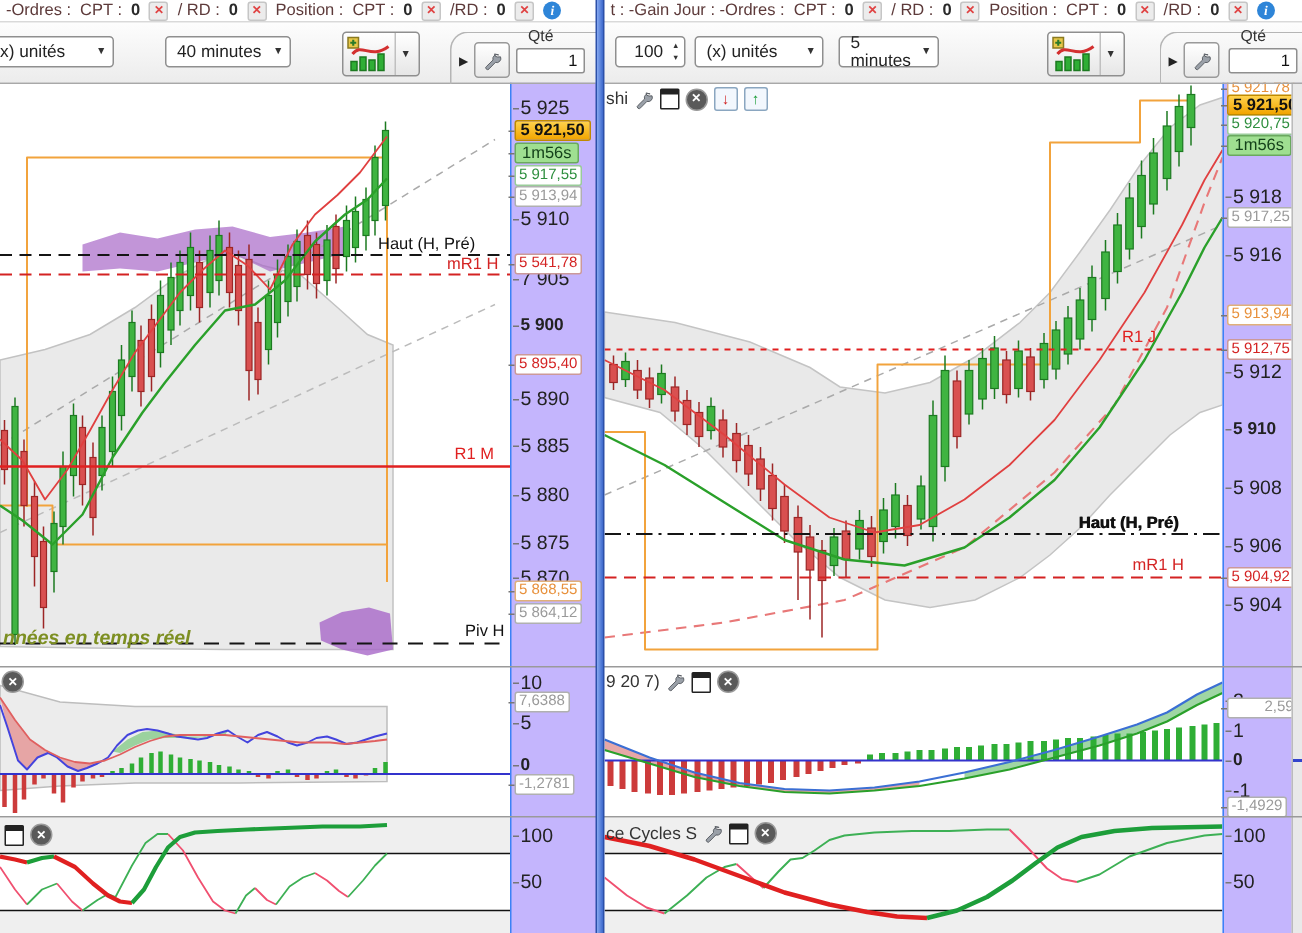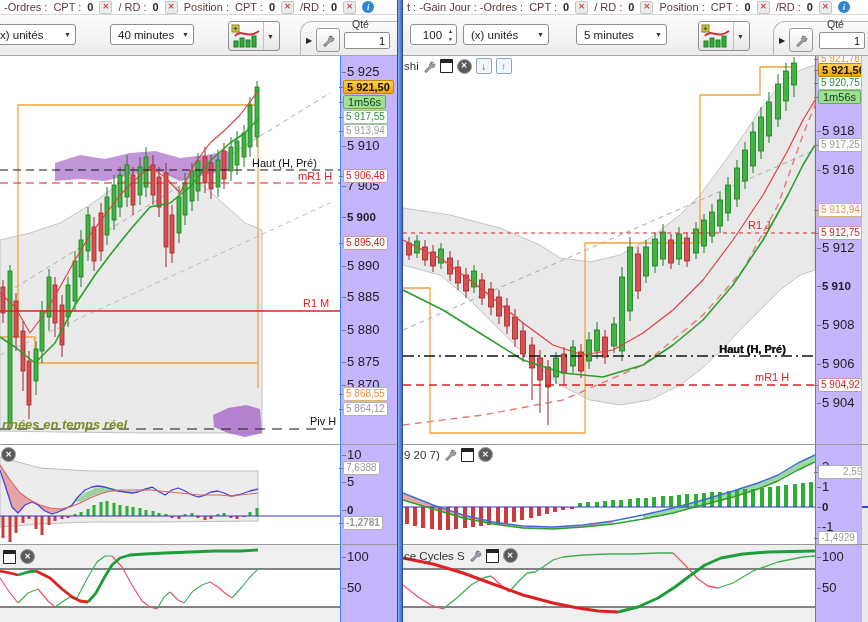--- a/index.html
+++ b/index.html
@@ -142,21 +142,21 @@
       <span class="v">100</span>
       <span class="btns">
           <span>▲</span>
           <span>▼</span>
         </span>
     </div>
     <div class="dd" style="left:60px;width:86px">
       <span>(x) unités</span>
       <span class="arr">▼</span>
     </div>
-    <div class="dd" style="left:173px;width:91px">
+    <div class="dd" style="left:156px;width:67px">
       <span>5 minutes</span>
       <span class="arr">▼</span>
     </div>
     <div class="chartbtn" style="left:295px;width:50px">
       <span class="glyph">
         <svg width="30" height="24" viewBox="0 0 30 24">
           <rect x="1" y="1" width="7" height="7" fill="#e8c84a" stroke="#8a7a20"></rect>
           <path d="M2.5 4.5h4M4.5 2.5v4" stroke="#2a7a2a" stroke-width="1.4"></path>
           <rect x="3" y="17" width="4" height="6" fill="#2fae35" stroke="#1c7a20"></rect>
           <rect x="9" y="14" width="4" height="9" fill="#2fae35" stroke="#1c7a20"></rect>
@@ -579,36 +579,36 @@
     </div>
   </div>
 
   <div class="axis" style="left:340px;top:55px;width:57px;height:567px">
       <div class="tick " style="top: 17px;">5 925</div>
       <div class="tick hlo" style="top: 32px;">5 921,50</div>
       <div class="tick hlg" style="top: 47px;">1m56s</div>
       <div class="tick bg" style="top: 62px;">5 917,55</div>
       <div class="tick bgr" style="top: 76px;">5 913,94</div>
       <div class="tick " style="top: 91px;">5 910</div>
-      <div class="tick br" style="top: 121px;">5 906,48</div>
+      <div class="tick br" style="top: 121px;">5 541,78</div>
       <div class="tick " style="top: 131px;">7 905</div>
       <div class="tick bold" style="top: 162px;">5 900</div>
       <div class="tick br" style="top: 188px;">5 895,40</div>
       <div class="tick " style="top: 211px;">5 890</div>
       <div class="tick " style="top: 242px;">5 885</div>
       <div class="tick " style="top: 275px;">5 880</div>
       <div class="tick " style="top: 307px;">5 875</div>
       <div class="tick " style="top: 330px;">5 870</div>
       <div class="tick bo" style="top: 339px;">5 868,55</div>
       <div class="tick bgr" style="top: 354px;">5 864,12</div>
       <div class="tick " style="top: 400px;">10</div>
       <div class="tick bgr" style="top: 413px;">7,6388</div>
       <div class="tick " style="top: 427px;">5</div>
       <div class="tick bold" style="top: 455px;">0</div>
-      <div class="tick bgr" style="top: 468px; font-weight: bold;">-1,2781</div>
+      <div class="tick bgr" style="top: 468px;">-1,2781</div>
       <div class="tick " style="top: 502px;">100</div>
       <div class="tick " style="top: 533px;">50</div>
     </div>
   <div class="axis" style="left:815px;top:55px;width:53px;height:567px">
       <div class="tick bo" style="top: 4px;">5 921,78</div>
       <div class="tick hlo" style="top: 15px;">5 921,50</div>
       <div class="tick bg" style="top: 28px;">5 920,75</div>
       <div class="tick hlg" style="top: 42px;">1m56s</div>
       <div class="tick " style="top: 76px;">5 918</div>
       <div class="tick bgr" style="top: 90px;">5 917,25</div>

